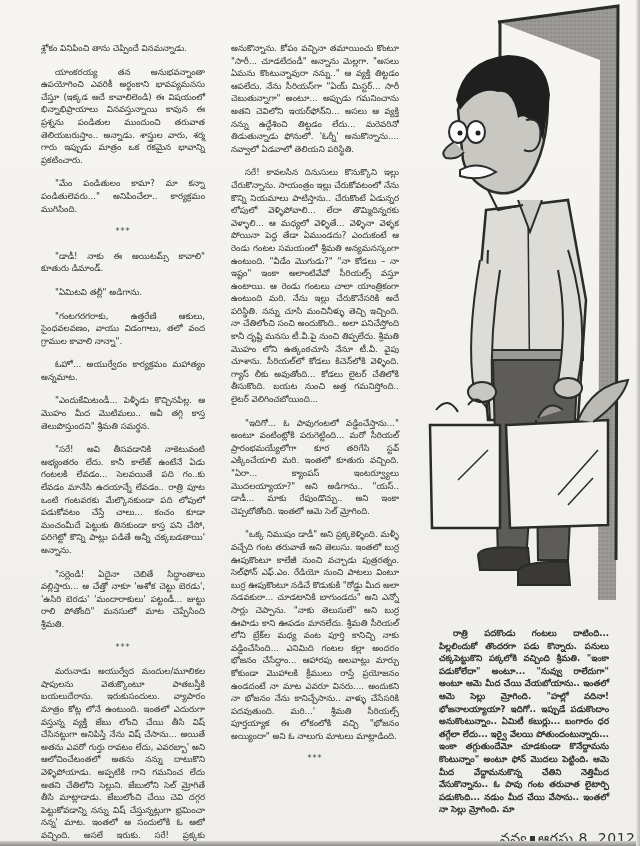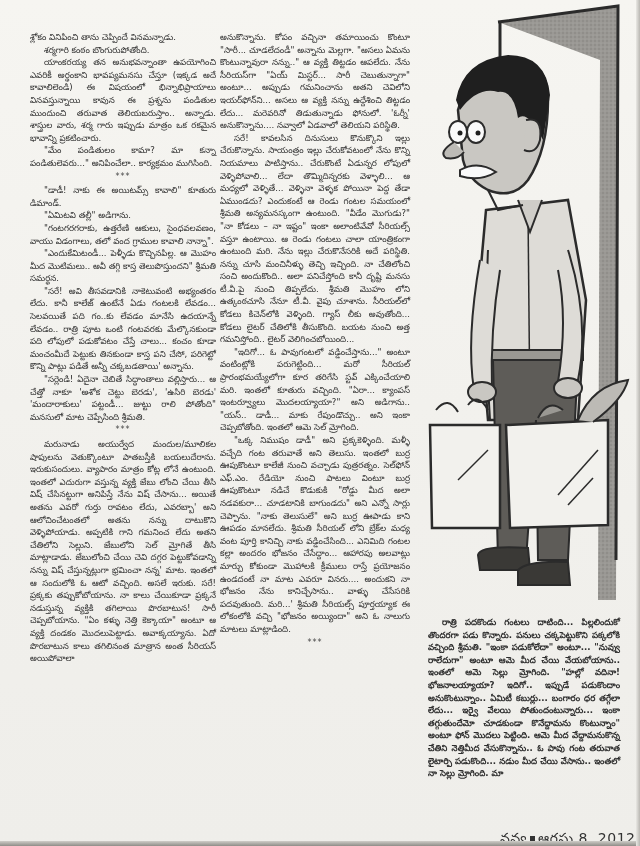--- a/index.html
+++ b/index.html
@@ -13,21 +13,21 @@
       position: absolute; left: 0; top: 0; width: 640px; height: 846px;
       background: linear-gradient(180deg, #f6f5f1 0%, #f1f0ec 60%, #efeeea 100%);
     }
     .col {
       position: absolute;
       font-size: 8.6px;
       line-height: 12.6px;
       text-align: justify;
       color: #2d2d2d;
     }
-    .col p { margin: 0; text-indent: 14px; }
+    .col p { margin: 11px; text-indent: 14px; }
     .col p.noindent { text-indent: 0; }
     .col .stars { text-align: center; text-indent: 0; letter-spacing: 1px; font-size: 8px; color: #444; margin: 1px 0; }
     #col-left { left: 30px; top: 31px; width: 186px; }
     #col-mid { left: 220px; top: 31px; width: 190px; }
     #col-right { left: 428px; top: 616px; width: 192px; font-weight: bold; }
     .illustration { position: absolute; left: 418px; top: 0px; width: 222px; height: 600px; }
     .footer {
       position: absolute; left: 500px; top: 830px; font-size: 14px; color: #333;
       letter-spacing: 0.5px; white-space: nowrap; text-align: right;
     }
@@ -35,27 +35,27 @@
     .bottom-edge { position: absolute; left: 0; top: 841px; width: 640px; height: 5px; background: linear-gradient(180deg, #cfcdc8, #8f8d88); }
     .right-edge { position: absolute; left: 636px; top: 0; width: 4px; height: 846px; background: linear-gradient(90deg, #e9e8e4, #b9b7b2); }
   </style>
 </head>
 <body>
 
 <div class="page">
 
   <div class="col" id="col-left">
       <p class="noindent">శ్లోకం వినిపించి తాను చెప్పిందే వినమన్నాడు.</p>
-      <p>శర్మగారి కంఠం బొంగురుపోతోంది.</p>
       <p>యాంకరయ్య తన అనుభవన్నాంతా ఉపయోగించి ఎవరికీ అర్థంకాని భావప్యమనసు చేస్తూ (ఇక్కడ అదే కావాలిలెండి) ఈ విషయంలో భిన్నాభిప్రాయాలు వినవస్తున్నాయి కావున ఈ ప్రశ్నను పండితుల ముందుంచి తరువాత తెలియబరుస్తాం.. అన్నాడు. శాస్త్రుల వారు, శర్మ గారు ఇప్పుడు మాత్రం ఒక రకమైన భావాన్ని ప్రకటించారు.</p>
       <p>"మేం పండితులం కామా? మా కన్నా పండితులెవరు..." అనిపించేలా.. కార్యక్రమం ముగిసింది.</p>
       <p class="stars">***</p>
       <p>"డాడీ! నాకు ఈ అయిటమ్స్ కావాలి" కూతురు డిమాండ్.</p>
       <p>"ఏమిటవి తల్లీ" అడిగాను.</p>
       <p>"గంటగరగరాకు, ఉత్తరేణి ఆకులు, సైంధవలవణం, వాయు విడంగాలు, తలో వంద గ్రాముల కావాలి నాన్నా".</p>
+      <p>ఓహో... అయుర్వేదం కార్యక్రమం మహాత్యం అన్నమాట.</p>
       <p>"ఎందుకేమిటండీ... పెళ్ళీడు కొచ్చినపిల్ల. ఆ మొహం మీద మొటిమలు.. అవీ తగ్గి కాస్త తెలుపొస్తుందని" శ్రీమతి సమర్థన.</p>
       <p>"సరే! అవి తీసవడానికి నాకెటువంటి అభ్యంతరం లేదు. కానీ కాలేజ్ ఉంటేనే ఏడు గంటలకి లేవడం... సెలవయితే పది గం..కు లేవడం మానేసి ఉదయాన్నే లేవడం.. రాత్రి పూట ఒంటి గంటవరకు మేల్కొనకుండా పది లోపులో పడుకోవటం చేస్తే చాలు... కంచం కూడా మంచంమీదే పెట్టుకు తినకుండా కాస్త పని చేసో, పరిగెట్టో కొన్ని పాట్లు పడితే అన్నీ చక్కబడతాయి' అన్నాను.</p>
       <p>"సర్లెండి! ఏదైనా చెబితే సిద్ధాంతాలు వల్లిస్తారు... ఆ చేత్తో నాకూ 'అశోక చెట్టు బెరడు', 'ఉసిరి బెరడు' 'మందారాకులు' పట్టండీ... జుట్టు రాలి పోతోంది" మనసులో మాట చెప్పేసింది శ్రీమతి.</p>
       <p class="stars">***</p>
       <p>మరునాడు అయుర్వేద మందుల/మూలికల షాపులను వెతుక్కొంటూ పాతబస్తీకి బయలుదేరాను. ఇరుకుసందులు. వ్యాపారం మాత్రం కోట్ల లోనే ఉంటుంది. ఇంతలో ఎదురుగా వస్తున్న వ్యక్తి జేబు లోంచి చేయి తీసి విష్ చేసినట్టుగా అనిపిస్తే నేను విష్ చేసాను... అయితే అతను ఎవరో గుర్తు రావటం లేదు, ఎవరబ్బా' అని ఆలోచించేటంతలో అతను నన్ను దాటుకొని వెళ్ళిపోయాడు. అప్పటికి గాని గమనించ లేదు అతని చేతిలోని సెల్లుని. జేబులోని సెల్ మ్రోగితే తీసి మాట్లాడాడు. జేబులోంచి చేయి చెవి దగ్గర పెట్టుకోవడాన్ని నన్ను విష్ చేస్తున్నట్లుగా భ్రమించా నన్న' మాట. ఇంతలో ఆ సందులోకి ఓ ఆటో వచ్చింది. అసలే ఇరుకు. సరే! ప్రక్కకు తప్పుకోబోయాను. నా కాలు చేయికూడా ప్రక్కనే నడుస్తున్న వ్యక్తికి తగిలాయి పొరబాటున! సారీ చెప్పబోయాను. "ఏం కళ్ళు నెత్తి కెక్కాయా" అంటూ ఆ వ్యక్తి దండకం మొదలుపెట్టాడు. అవాక్కయ్యాను. ఏదో పొరబాటున కాలు తగిలినంత మాత్రాన అంత సీరియస్ అయిపోవాలా</p>
     </div>
   <div class="col" id="col-mid">
       <p class="noindent">అనుకొన్నాను. కోపం వచ్చినా తమాయించు కొంటూ "సారీ... చూడలేదండీ" అన్నాను మెల్లగా. "అసలు ఏమను కొంటున్నావురా నన్ను.." ఆ వ్యక్తి తిట్టడం ఆపలేదు. నేను సీరియస్‌గా "ఏయ్ మిస్టర్... సారీ చెబుతున్నాగా" అంటూ... అప్పుడు గమనించాను అతని చెవిలోని ఇయర్‌ఫోన్‌ని... అసలు ఆ వ్యక్తి నన్ను ఉద్దేశించి తిట్టడం లేదు... మరెవరినో తిడుతున్నాడు ఫోనులో. 'ఓర్నీ' అనుకొన్నాను.... నవ్వాలో ఏడవాలో తెలియని పరిస్థితి.</p>
       <p>సరే! కావలసిన దినుసులు కొనుక్కొని ఇల్లు చేరుకొన్నాను. సాయంత్రం ఇల్లు చేరుకోవటంలో నేను కొన్ని నియమాలు పాటిస్తాను.. చేరుకొంటే ఏడున్నర లోపులో వెళ్ళిపోవాలి... లేదా తొమ్మిదిన్నరకు వెళ్ళాలి... ఆ మధ్యలో వెళ్ళితే... వెళ్ళినా వెళ్ళక పోయినా పెద్ద తేడా ఏముండదు? ఎందుకంటే ఆ రెండు గంటల సమయంలో శ్రీమతి అన్యమనస్కంగా ఉంటుంది. "వీడేం మొగుడు?" "నా కోడలు – నా ఇష్టం" ఇంకా అలాంటివేవో సీరియల్స్ వస్తూ ఉంటాయి. ఆ రెండు గంటలు చాలా యాంత్రికంగా ఉంటుంది మరి. నేను ఇల్లు చేరుకొనేసరికి అదే పరిస్థితి. నన్ను చూసి మంచినీళ్ళు తెచ్చి ఇచ్చింది. నా చేతిలోంచి సంచి అందుకొంది.. అలా పనిచేస్తోంది కానీ దృష్టి మనసు టీ.వీ.పై నుంచి తిప్పలేదు. శ్రీమతి మొహం లోని ఉత్కంఠచూసి నేనూ టీ.వీ. వైపు చూశాను. సీరియల్‌లో కోడలు కిచెన్‌లోకి వెళ్ళింది. గ్యాస్ లీకు అవుతోంది... కోడలు లైటర్ చేతిలోకి తీసుకొంది. బయట నుంచి అత్త గమనిస్తోంది.. లైటర్ వెలిగించబోయింది...</p>
       <p>"ఇదిగో... ఓ పావుగంటలో వడ్డించేస్తాను..." అంటూ వంటింట్లోకి పరుగెట్టింది... మరో సీరియల్ ప్రారంభమయ్యేలోగా కూర తరిగేసి స్టవ్ ఎక్కించేయాలి మరి. ఇంతలో కూతురు వచ్చింది. "ఏరా... క్యాంపస్ ఇంటర్వ్యూలు మొదలయ్యాయా?" అని అడిగాను.. "యస్.. డాడీ... మాకు రేపుండొచ్చు.. అని ఇంకా చెప్పబోతోంది. ఇంతలో ఆమె సెల్ మ్రోగింది.</p>

